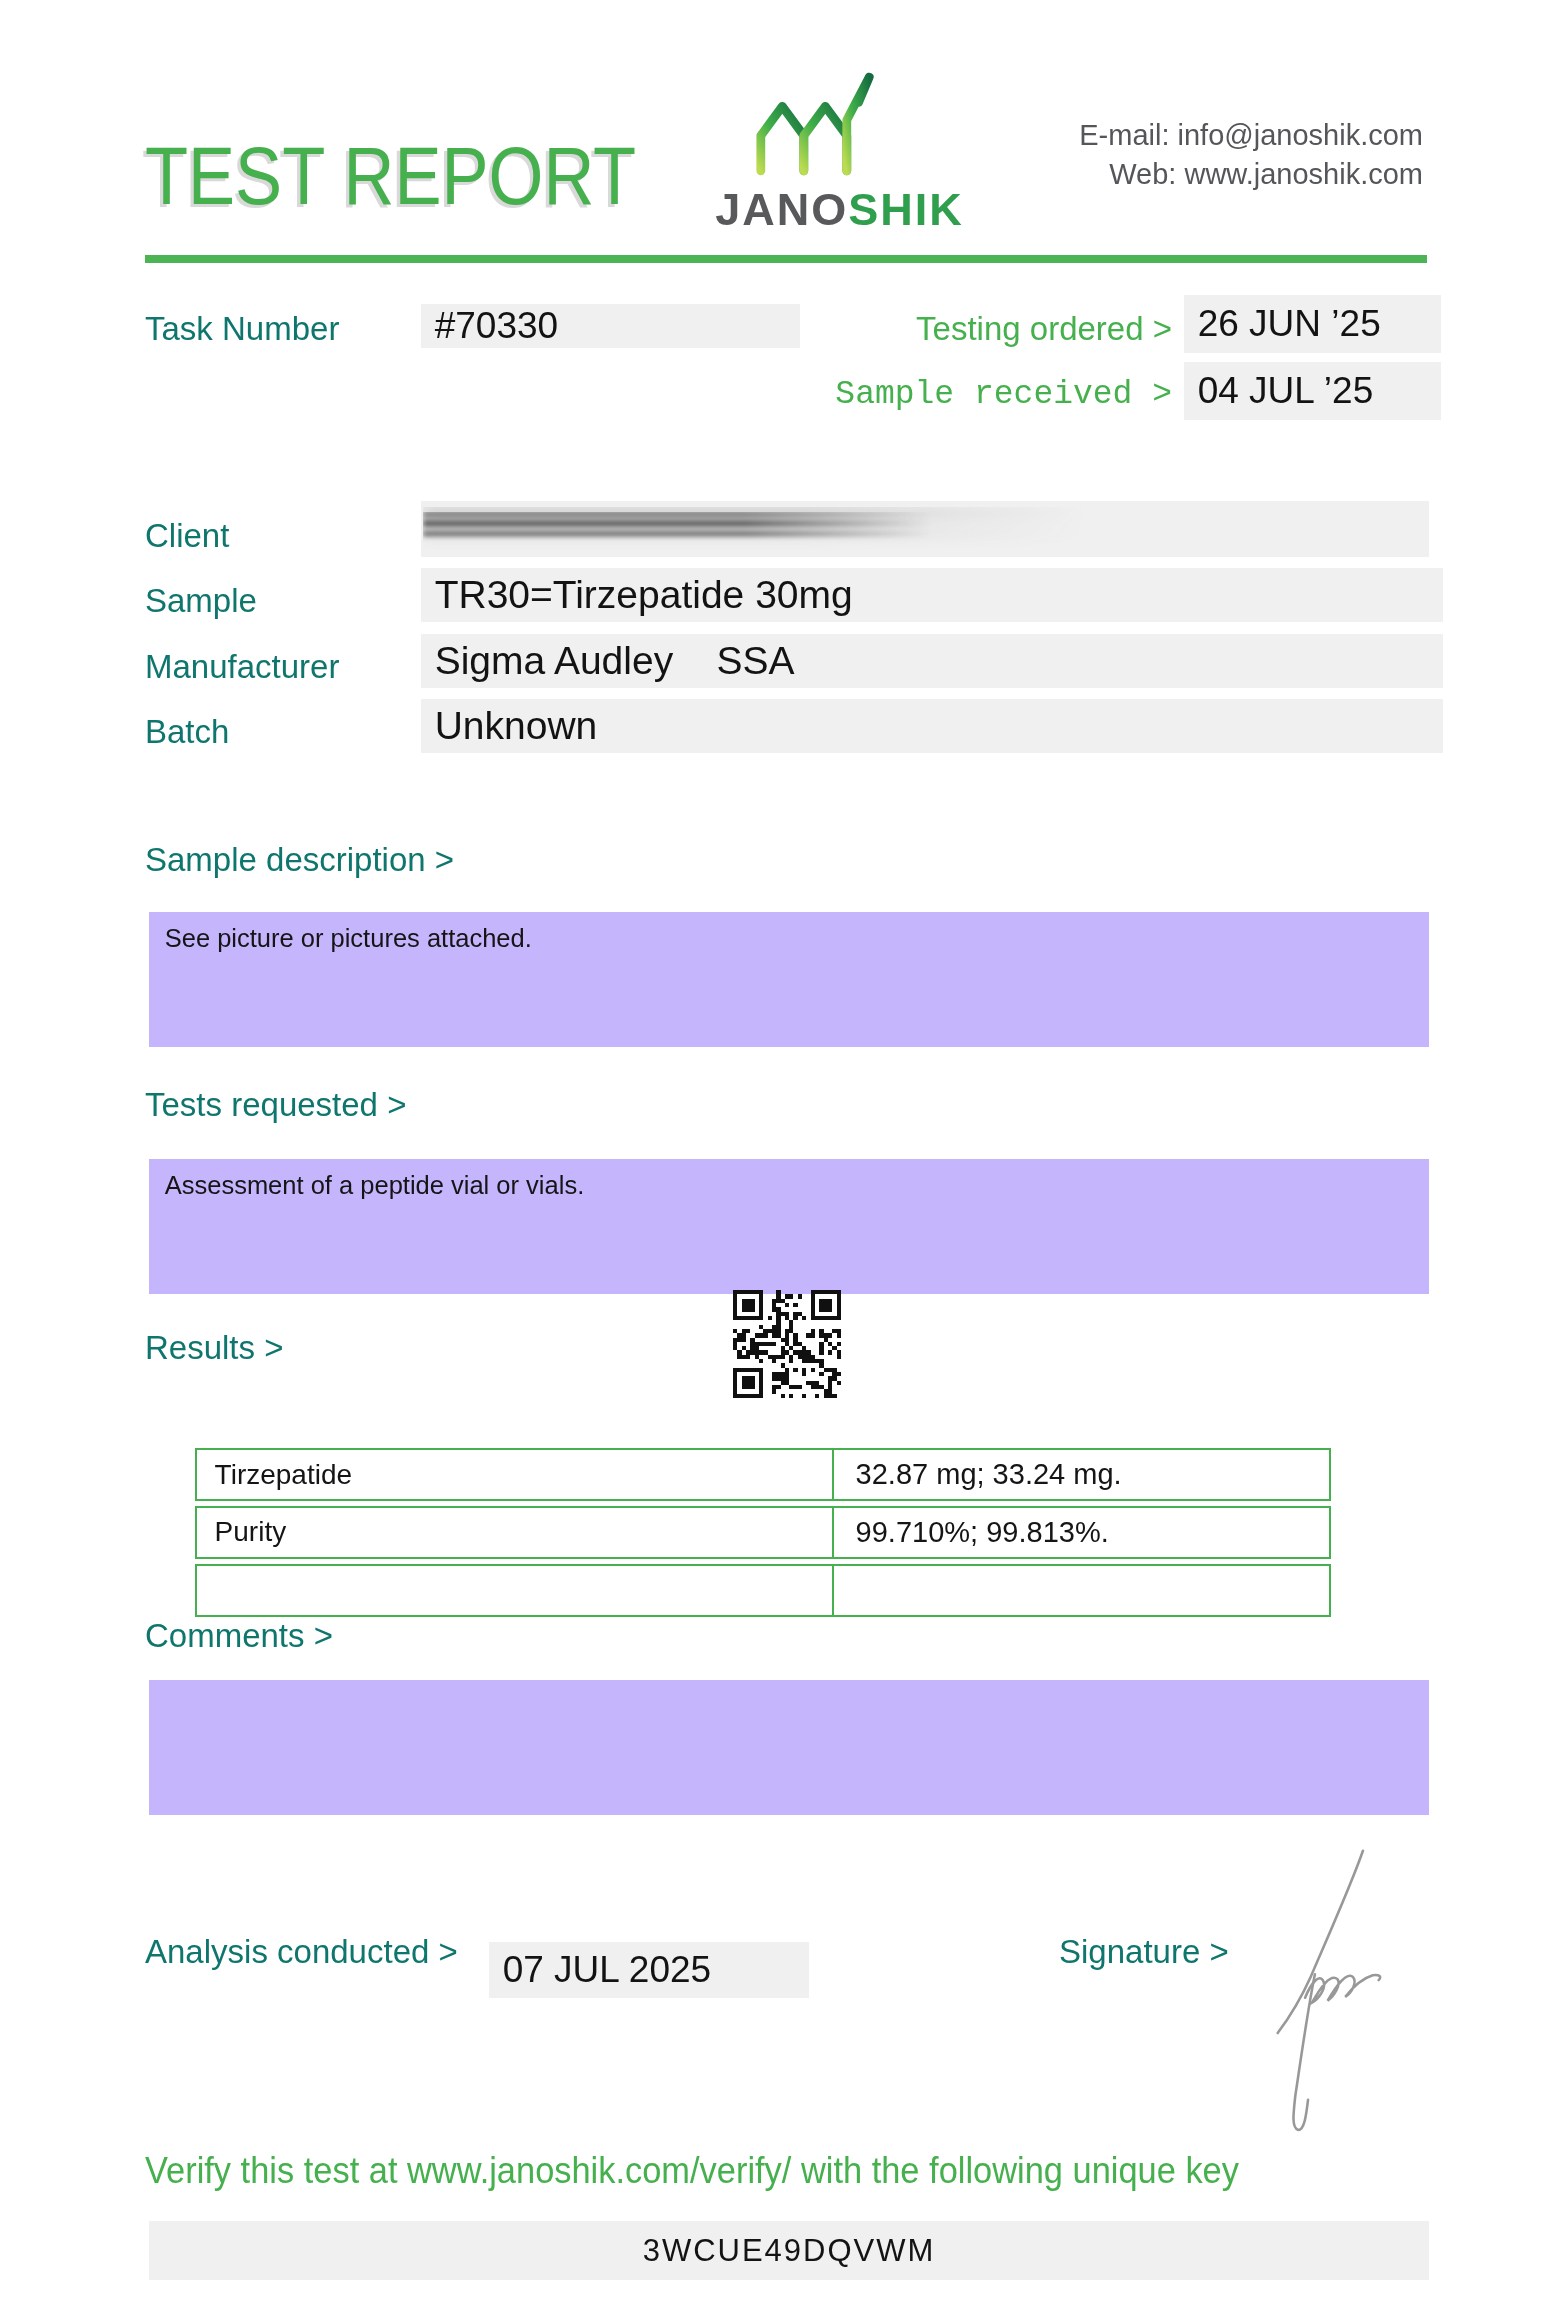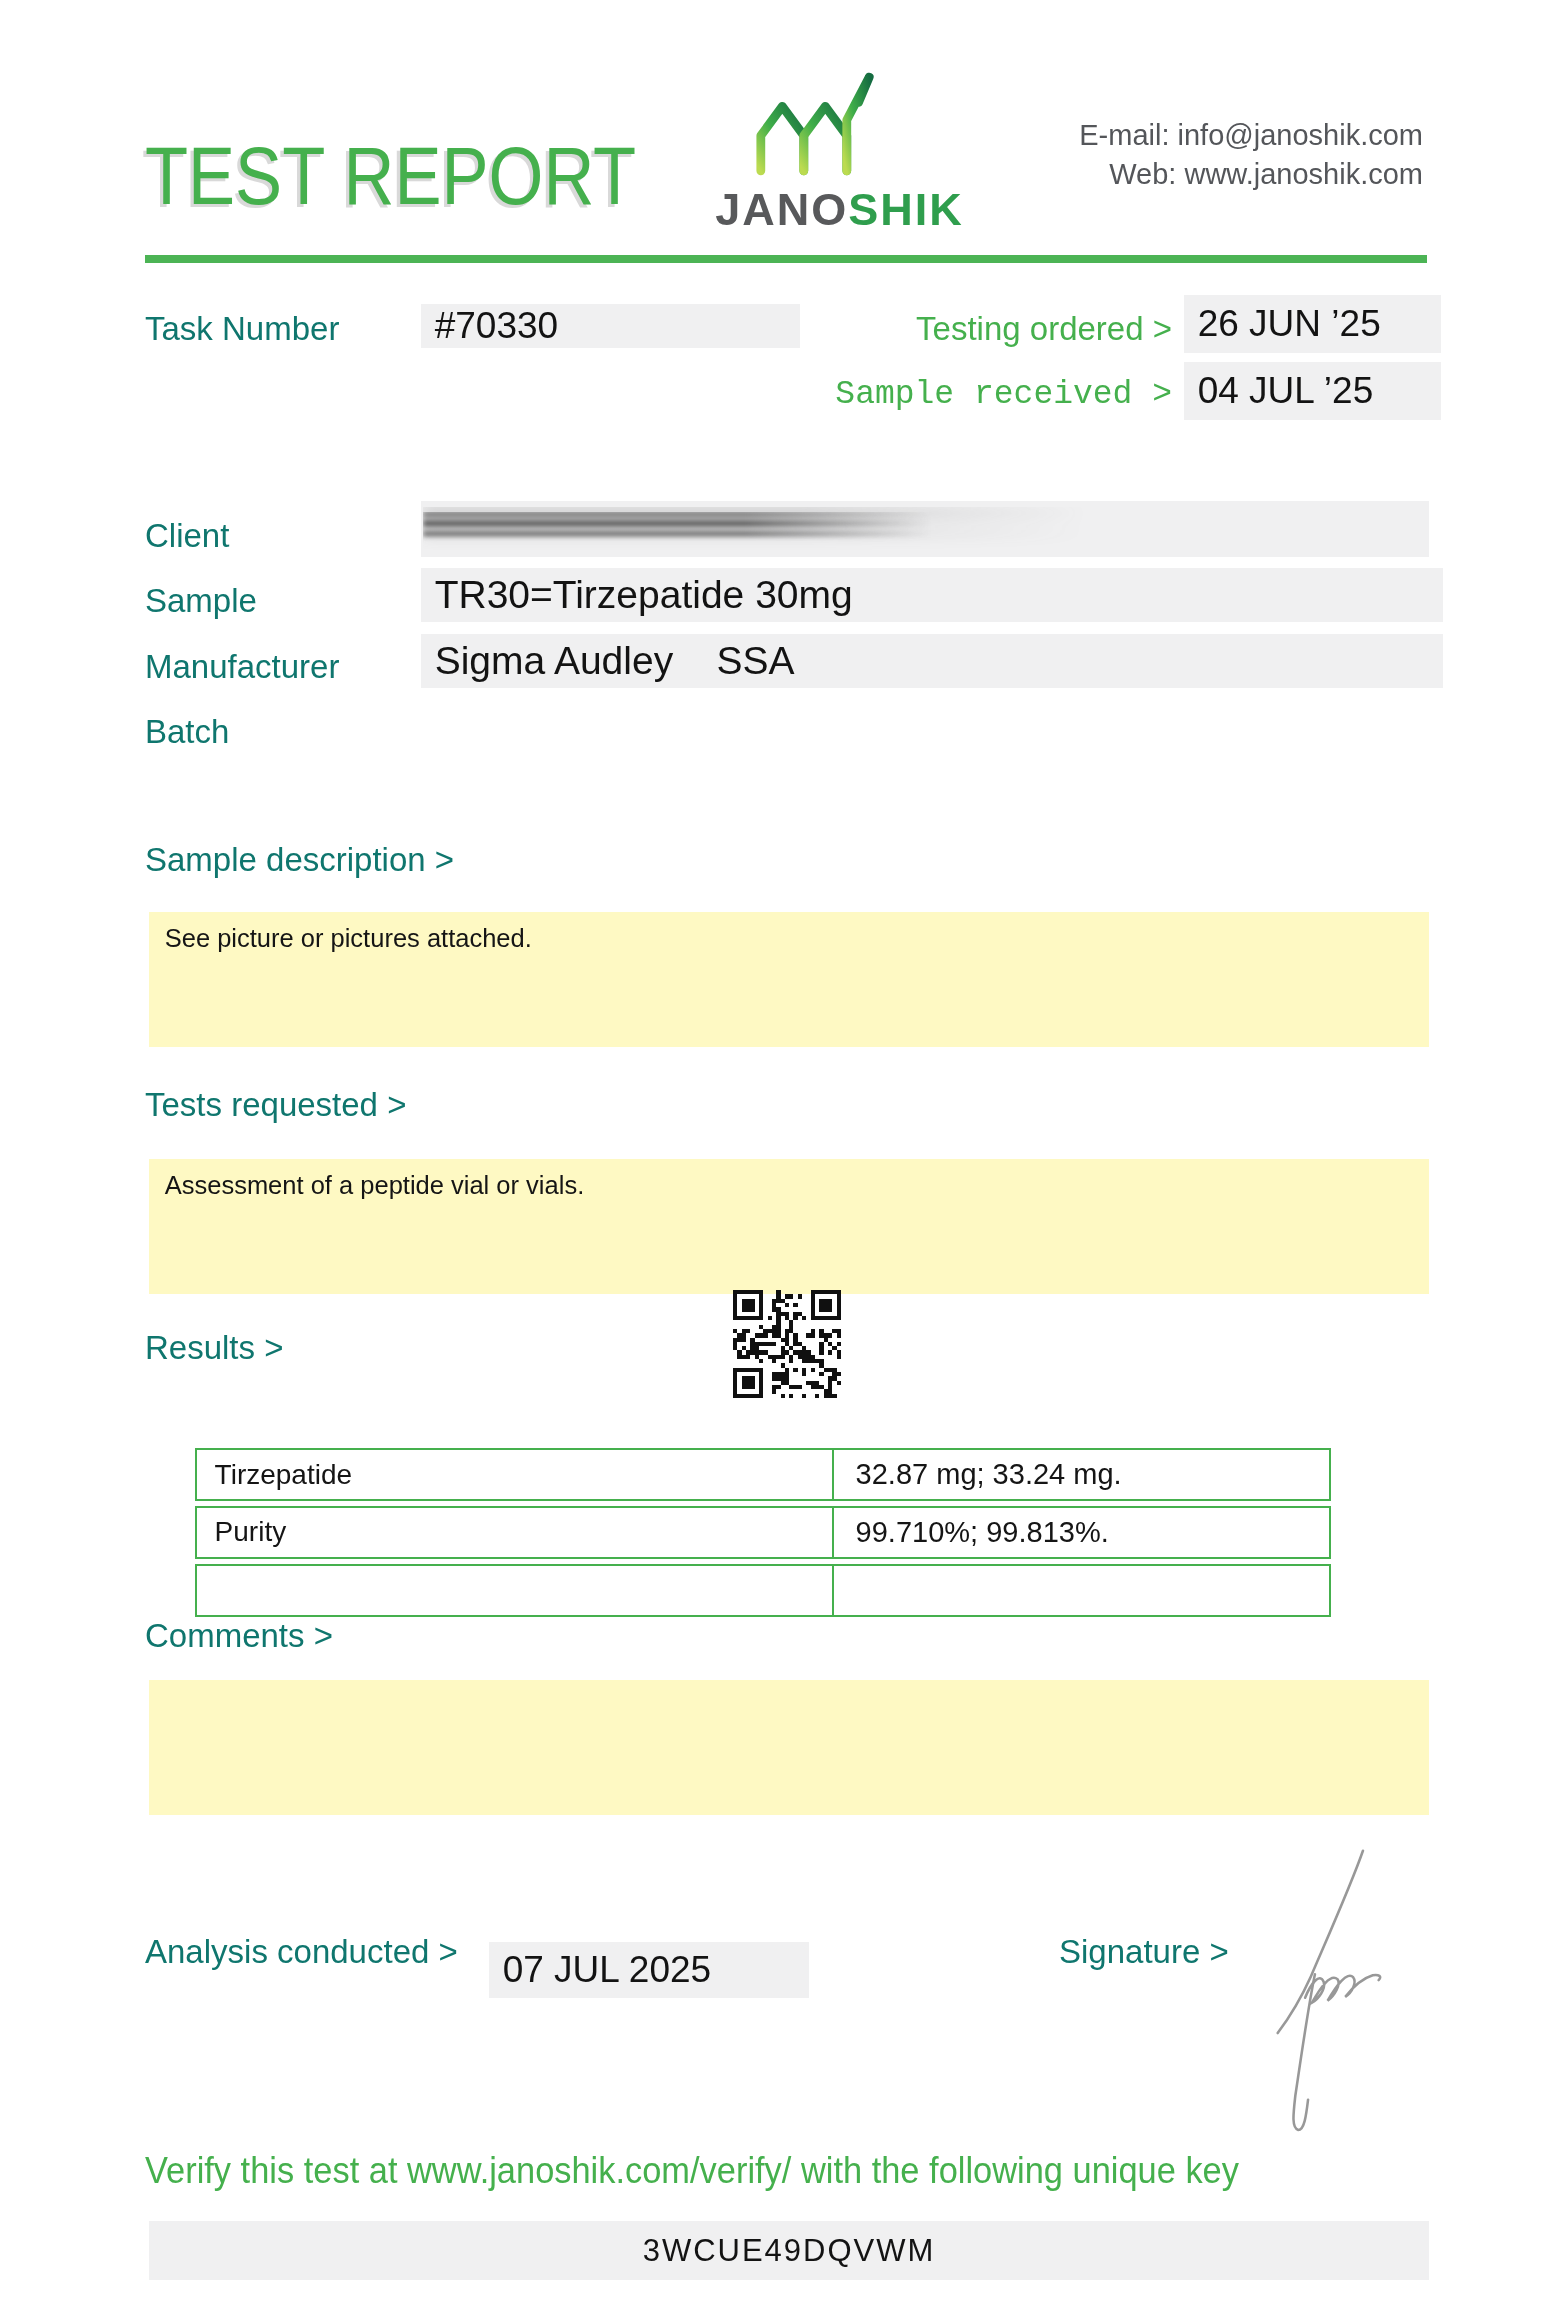--- a/index.html
+++ b/index.html
@@ -28,21 +28,21 @@
   
   .glabel{position:absolute;color:#0f766e;font-size:33px;line-height:1.15;white-space:nowrap;}
   .rlabel{position:absolute;right:396px;text-align:right;color:#45b04d;font-size:33px;white-space:nowrap;}
   .gbox{
     position:absolute;background:#f0f0f1;display:flex;align-items:center;
     font-size:37px;color:#131313;white-space:pre;overflow:hidden;
   }
   .gbox.pad{padding-left:13.7px;}
   .big-val{font-size:39px;}
   .area{
-    position:absolute;left:149px;width:1280px;background:#fef9c3;
+    position:absolute;left:149px;width:1280px;background:#c4b5fd;
     font-size:25.5px;color:#151515;padding:11.8px 0 0 15.7px;box-sizing:border-box;
   }
   
   .smudge-wrap{position:relative;width:100%;height:100%;}
   .smudge{
     position:absolute;left:2px;top:10.8px;width:519px;height:33px;
     background:linear-gradient(180deg,#6a6a6a 0 3.9px,rgba(120,120,120,.35) 3.9px 8.8px,
       #4f4f4f 8.8px 13.7px,rgba(130,130,130,.3) 13.7px 19.6px,#585858 19.6px 24.5px,transparent 24.5px);
     filter:blur(2.9px);
     -webkit-mask-image:linear-gradient(90deg,#000 62%,transparent 98%);
@@ -123,20 +123,21 @@
     </div>
   </div>
 
   <div class="glabel" style="left:145px;top:582px;">Sample</div>
   <div class="gbox pad big-val" style="left:421px;top:568px;width:1008px;height:54px;">TR30=Tirzepatide 30mg</div>
 
   <div class="glabel" style="left:145px;top:648px;">Manufacturer</div>
   <div class="gbox pad big-val" style="left:421px;top:634px;width:1008px;height:54px;">Sigma Audley    SSA</div>
 
   <div class="glabel" style="left:145px;top:713px;">Batch</div>
+  <div class="gbox pad big-val" style="left:421px;top:699px;width:1008px;height:54px;">Unknown</div>
 
   <div class="glabel" style="left:145px;top:841px;">Sample description &gt;</div>
   <div class="area" style="top:912px;height:135px;">
     <span>See picture or pictures attached.</span>
   </div>
 
   <div class="glabel" style="left:145px;top:1086px;">Tests requested &gt;</div>
   <div class="area" style="top:1159px;height:135px;">
     <span>Assessment of a peptide vial or vials.</span>
   </div>

